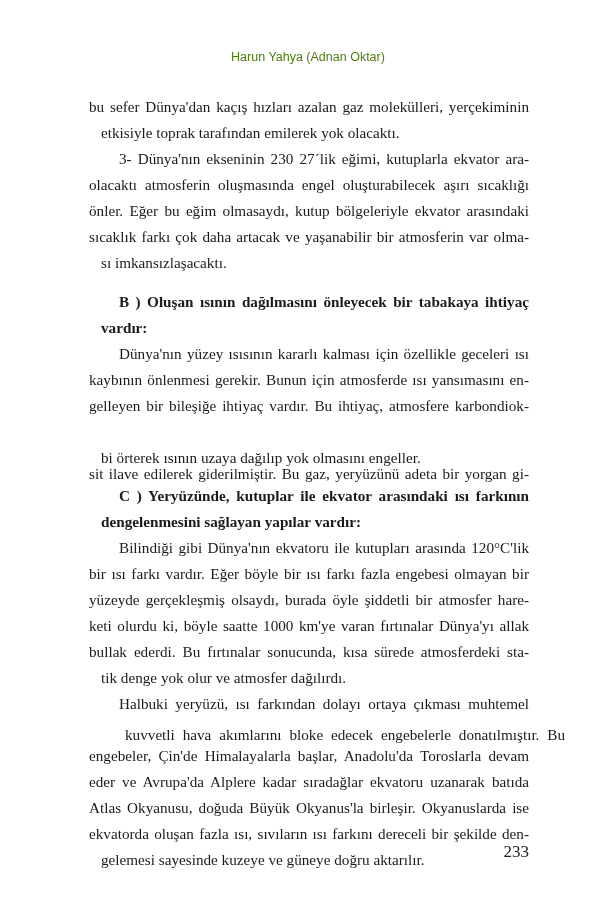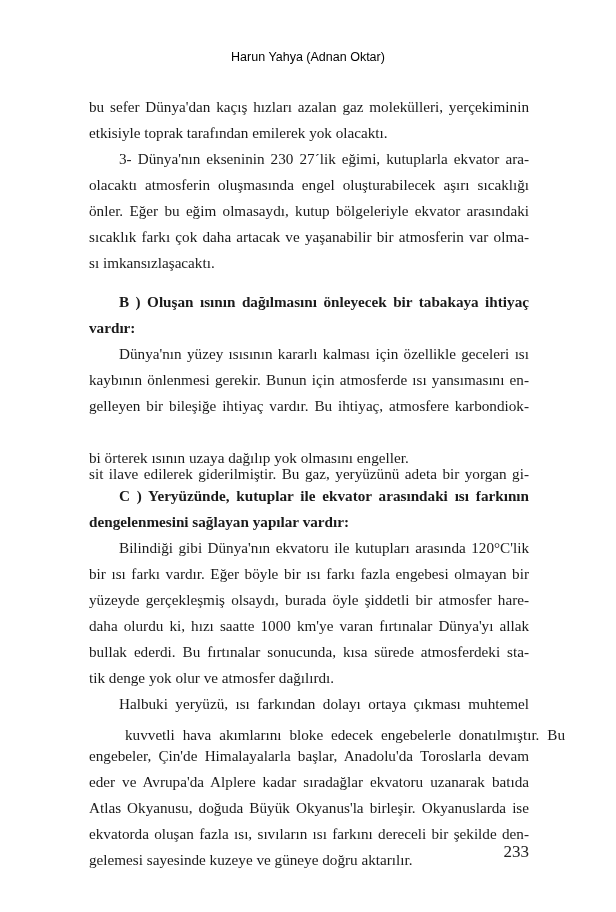--- a/index.html
+++ b/index.html
@@ -2,31 +2,31 @@
 <html><head>
   <meta charset="utf-8">
   <style>
     html, body { margin: 0; padding: 0; }
     body {
       width: 616px; height: 912px; background: #ffffff; position: relative; overflow: hidden;
       color: #1a1a1a;
     }
     .header {
       position: absolute; top: 50px; left: 0; width: 616px; text-align: center;
-      font-family: "Liberation Sans", sans-serif; font-size: 12.5px; color: #000000;
+      font-family: "Liberation Sans", sans-serif; font-size: 12.5px; color: #4d7c0f;
     }
     .text {
       position: absolute; left: 89px; width: 440px;
       font-family: "Liberation Serif", serif; font-size: 15.2px; color: #1a1a1a;
     }
     .line {
       position: absolute; left: 0; width: 440px; height: 22px; line-height: 22px;
       white-space: nowrap; text-align: justify; text-align-last: justify;
     }
-    .line.last { text-align-last: left; }
+    .line.last { text-align-last: left; margin-left: 12px; }
     .line.indent { left: 30px; width: 410px; }
     .line.bold { font-weight: bold; }
     .pagenum {
       position: absolute; top: 842px; left: 489px; width: 40px; text-align: right;
       font-family: "Liberation Serif", serif; font-size: 17px; color: #222;
     }
   </style>
 </head>
 <body>
 
@@ -45,21 +45,21 @@
     <div class="line indent" style="top: 343px;">Dünya'nın yüzey ısısının kararlı kalması için özellikle geceleri ısı</div>
     <div class="line" style="top: 369px;">kaybının önlenmesi gerekir. Bunun için atmosferde ısı yansımasını en-</div>
     <div class="line" style="top: 395px;">gelleyen bir bileşiğe ihtiyaç vardır. Bu ihtiyaç, atmosfere karbondiok-</div>
     <div class="line" style="top: 421px; margin-top: 42px;">sit ilave edilerek giderilmiştir. Bu gaz, yeryüzünü adeta bir yorgan gi-</div>
     <div class="line last" style="top: 447px;">bi örterek ısının uzaya dağılıp yok olmasını engeller.</div>
     <div class="line indent bold" style="top: 485px;">C ) Yeryüzünde, kutuplar ile ekvator arasındaki ısı farkının</div>
     <div class="line bold last" style="top: 511px;">dengelenmesini sağlayan yapılar vardır:</div>
     <div class="line indent" style="top: 537px;">Bilindiği gibi Dünya'nın ekvatoru ile kutupları arasında 120°C'lik</div>
     <div class="line" style="top: 563px;">bir ısı farkı vardır. Eğer böyle bir ısı farkı fazla engebesi olmayan bir</div>
     <div class="line" style="top: 589px;">yüzeyde gerçekleşmiş olsaydı, burada öyle şiddetli bir atmosfer hare-</div>
-    <div class="line" style="top: 615px;">daha olurdu ki, hızı saatte 1000 km'ye varan fırtınalar Dünya'yı allak</div>
+    <div class="line" style="top: 615px;">keti olurdu ki, böyle saatte 1000 km'ye varan fırtınalar Dünya'yı allak</div>
     <div class="line" style="top: 641px;">bullak ederdi. Bu fırtınalar sonucunda, kısa sürede atmosferdeki sta-</div>
     <div class="line last" style="top: 667px;">tik denge yok olur ve atmosfer dağılırdı.</div>
     <div class="line indent" style="top: 693px;">Halbuki yeryüzü, ısı farkından dolayı ortaya çıkması muhtemel</div>
     <div class="line" style="top: 724px; margin-left: 36px;">kuvvetli hava akımlarını bloke edecek engebelerle donatılmıştır. Bu</div>
     <div class="line" style="top: 745px;">engebeler, Çin'de Himalayalarla başlar, Anadolu'da Toroslarla devam</div>
     <div class="line" style="top: 771px;">eder ve Avrupa'da Alplere kadar sıradağlar ekvatoru uzanarak batıda</div>
     <div class="line" style="top: 797px;">Atlas Okyanusu, doğuda Büyük Okyanus'la birleşir. Okyanuslarda ise</div>
     <div class="line" style="top: 823px;">ekvatorda oluşan fazla ısı, sıvıların ısı farkını dereceli bir şekilde den-</div>
     <div class="line last" style="top: 849px;">gelemesi sayesinde kuzeye ve güneye doğru aktarılır.</div>
   </div>

